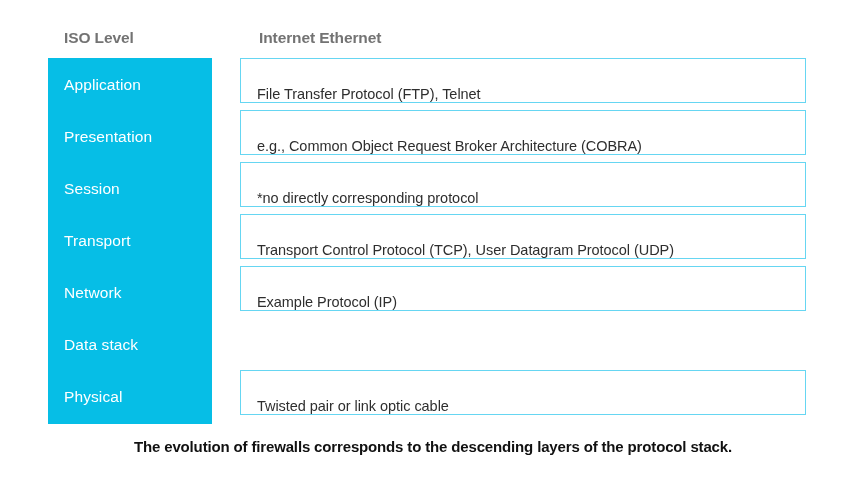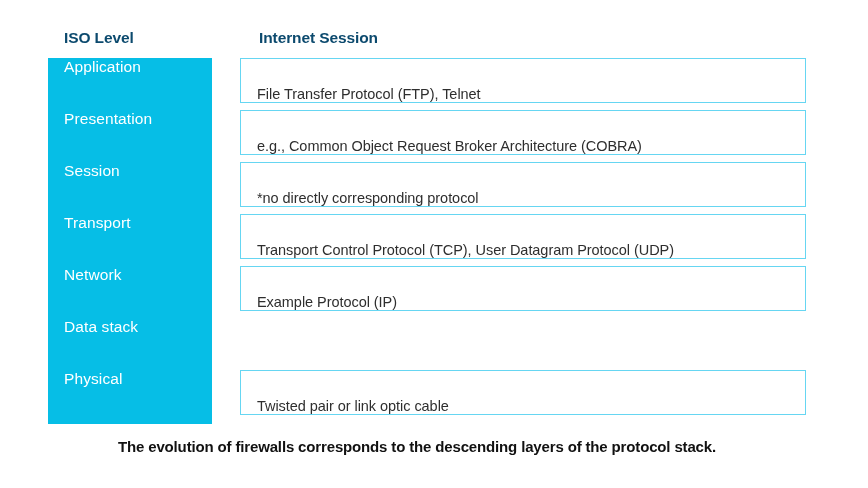--- a/index.html
+++ b/index.html
@@ -27,21 +27,21 @@
     left: 48px;
     top: 29px;
     width: 758px;
     height: 22px;
   }
   .hdr {
     position: absolute;
     top: 0;
     font-size: 15.5px;
     font-weight: bold;
-    color: #0c4a6e;
+    color: #737373;
     letter-spacing: -0.1px;
     white-space: nowrap;
   }
   .hdr-left  { left: 16px; }
   .hdr-right { left: 211px; }
 
   
   .rows {
     position: absolute;
     left: 48px;
@@ -57,21 +57,21 @@
 
   .layer-cell {
     position: absolute;
     left: 0;
     top: 0;
     width: 164px;
     height: 54px;
     background: #06BEE6;
     box-sizing: border-box;
     display: flex;
-    align-items: flex-start;
+    align-items: center;
   }
   .layer-label {
     padding-left: 16px;
     font-size: 15.5px;
     color: #ffffff;
     letter-spacing: 0.1px;
     white-space: nowrap;
   }
 
   .example-cell {
@@ -90,39 +90,39 @@
     padding-left: 16px;
     font-size: 14.5px;
     color: #2e2e2e;
     letter-spacing: -0.05px;
     white-space: nowrap;
   }
 
   
   .caption {
     position: absolute;
-    left: 32px;
+    left: 48px;
     top: 438px;
     width: 770px;
     text-align: center;
     font-size: 15px;
     font-weight: bold;
     color: #111111;
     letter-spacing: -0.15px;
     white-space: nowrap;
   }
 </style>
 </head>
 <body>
 
 <div class="canvas">
 
   <div class="headers">
     <div class="hdr hdr-left">ISO Level</div>
-    <div class="hdr hdr-right">Internet Session</div>
+    <div class="hdr hdr-right">Internet Ethernet</div>
   </div>
 
   <div class="rows">
 
     <div class="row">
       <div class="layer-cell">
         <span class="layer-label">Application</span>
       </div>
       <div class="example-cell">
         <span class="example-label">File Transfer Protocol (FTP), Telnet</span>

